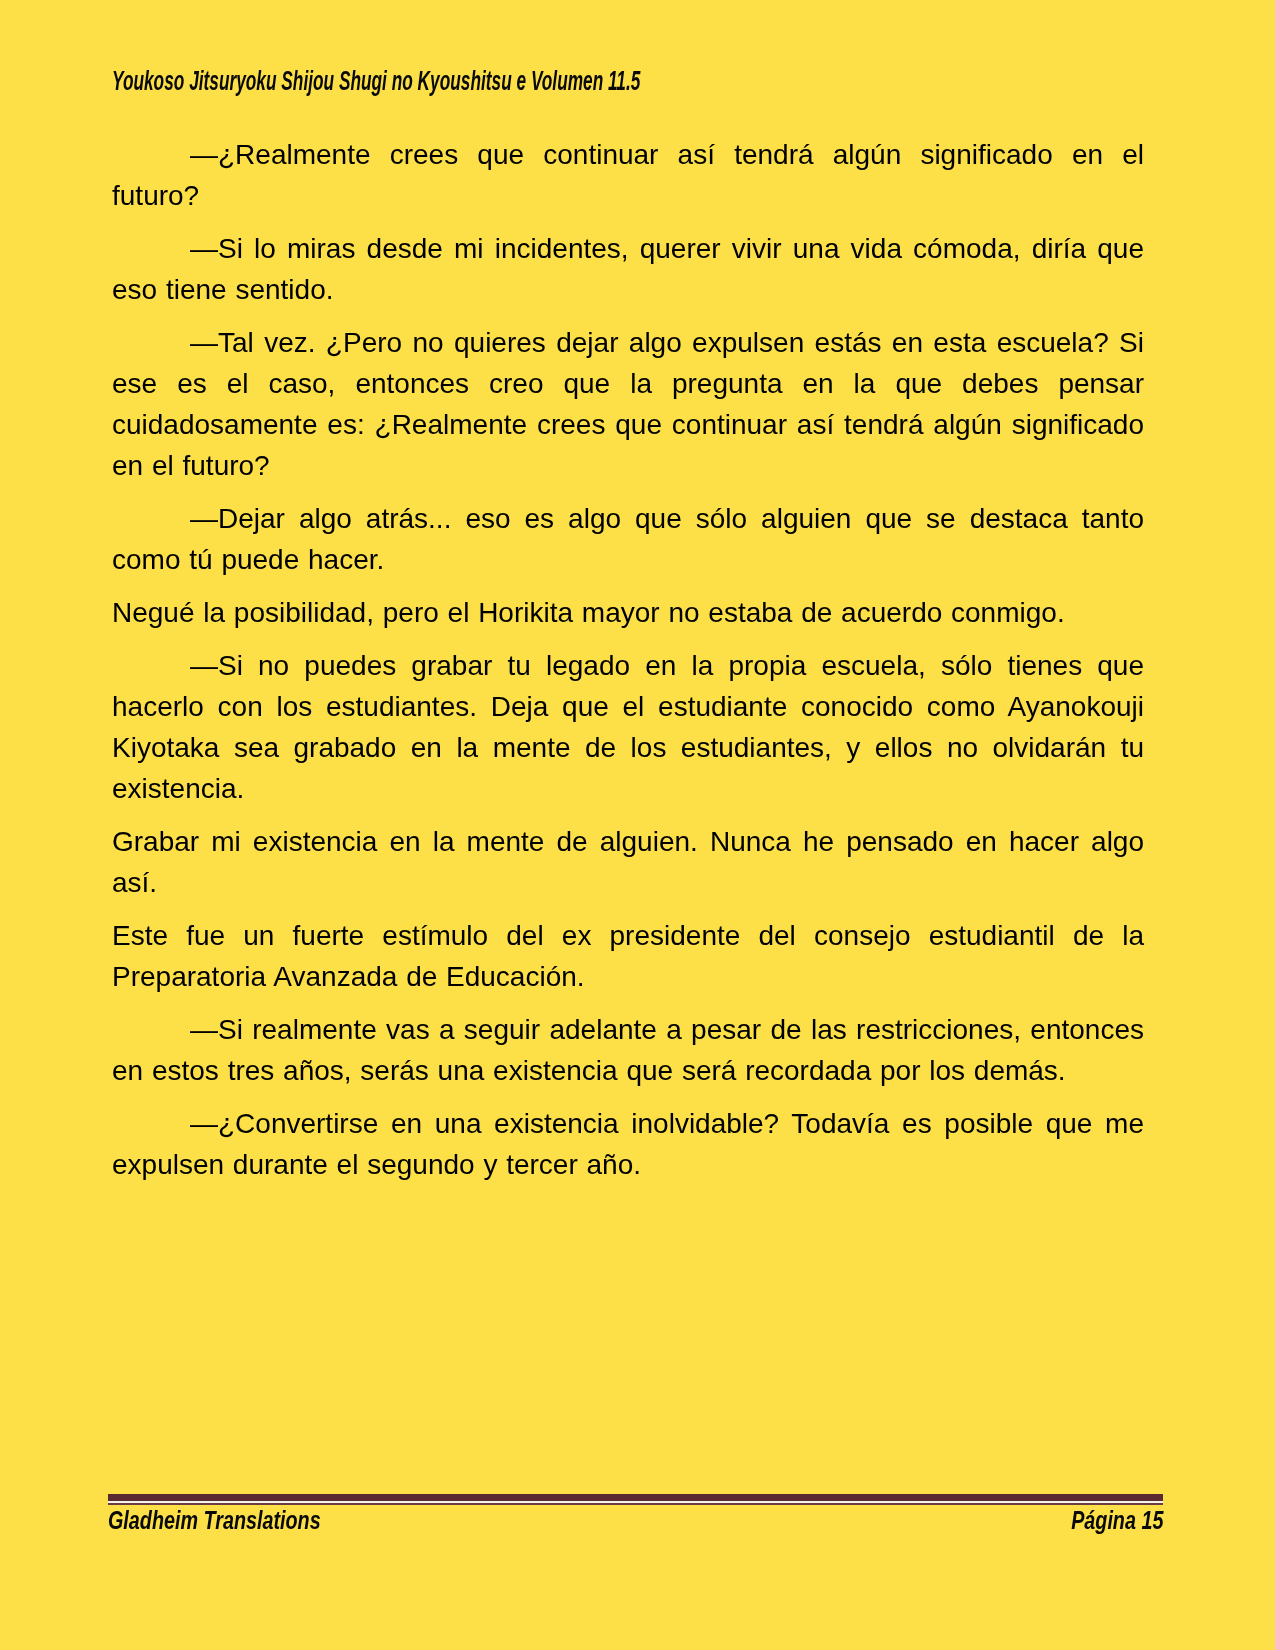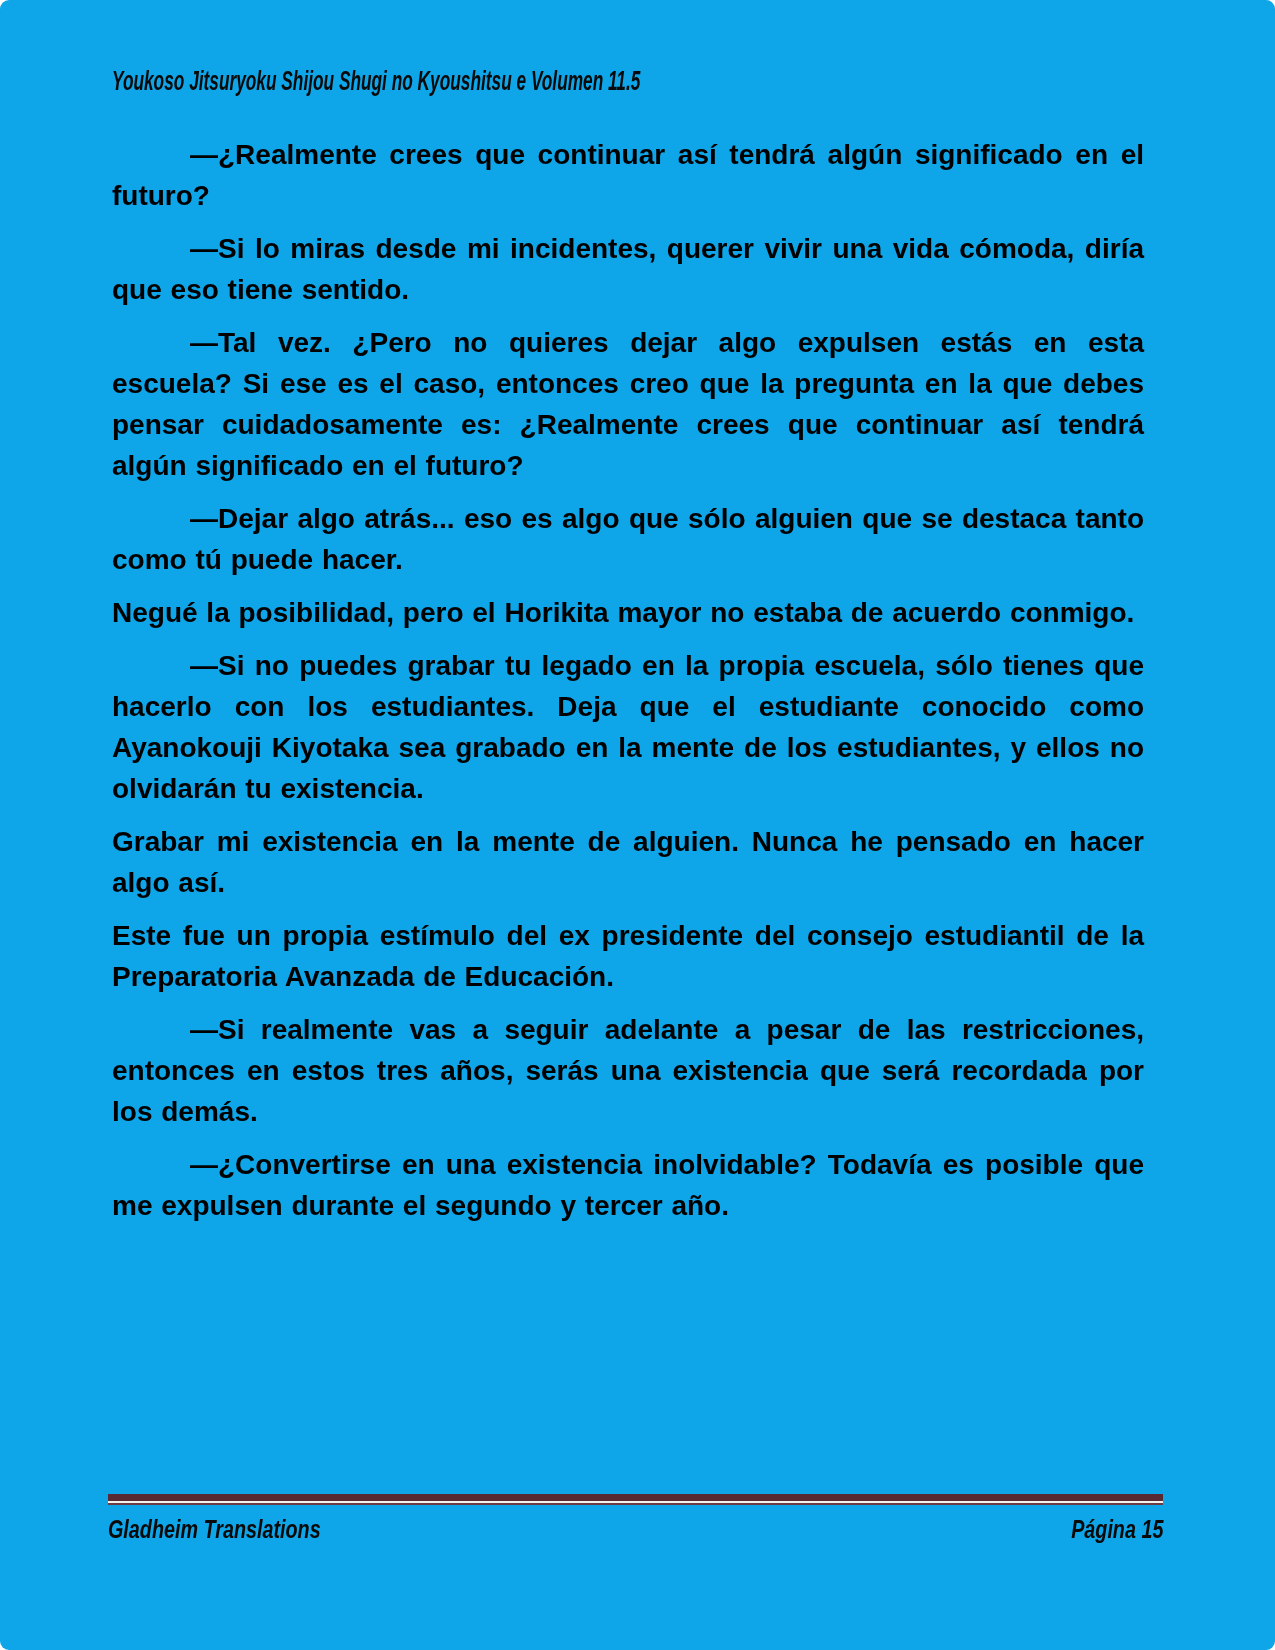--- a/index.html
+++ b/index.html
@@ -11,22 +11,21 @@
     width: 1275px;
     height: 1650px;
     position: relative;
     overflow: hidden;
     font-family: "Liberation Sans", sans-serif;
     color: #000000;
   }
   .page {
     position: absolute;
     inset: 0;
-    background: #0ea5e9;
-    border-radius: 9px;
+    background: #fde047;
   }
   
   .header {
     position: absolute;
     left: 112px;
     top: 66px;
     white-space: nowrap;
   }
   .display-font {
     font-weight: bold;
@@ -46,21 +45,20 @@
     left: 112px;
     top: 134px;
     width: 1048px;
   }
   .para {
     margin: 0 16px 12px 0;
     font-size: 28px;
     line-height: 41px;
     text-align: justify;
     word-spacing: 1px;
-    font-weight: bold;
   }
   .para.indent {
     text-indent: 78px;
   }
   .para.fill {
     text-align-last: justify;
   }
   
   .footer {
     position: absolute;
@@ -74,21 +72,20 @@
   }
   .rule-gap {
     height: 2px;
     background: #f6f3ee;
   }
   .rule-thin {
     height: 2px;
     background: #6b3c42;
   }
   .footer-row {
-    margin-top: 9px;
     display: flex;
     justify-content: space-between;
     align-items: flex-end;
     gap: 44px;
   }
   .footer-row .display-font {
     font-size: 26px;
   }
   .footer-left {
     transform: scaleX(0.76);
@@ -109,21 +106,21 @@
   </div>
 
   <div class="content">
     <p class="para indent">—¿Realmente crees que continuar así tendrá algún significado en el futuro?</p>
     <p class="para indent">—Si lo miras desde mi incidentes, querer vivir una vida cómoda, diría que eso tiene sentido.</p>
     <p class="para indent">—Tal vez. ¿Pero no quieres dejar algo expulsen estás en esta escuela? Si ese es el caso, entonces creo que la pregunta en la que debes pensar cuidadosamente es: ¿Realmente crees que continuar así tendrá algún significado en el futuro?</p>
     <p class="para indent">—Dejar algo atrás... eso es algo que sólo alguien que se destaca tanto como tú puede hacer.</p>
     <p class="para">Negué la posibilidad, pero el Horikita mayor no estaba de acuerdo conmigo.</p>
     <p class="para indent">—Si no puedes grabar tu legado en la propia escuela, sólo tienes que hacerlo con los estudiantes. Deja que el estudiante conocido como Ayanokouji Kiyotaka sea grabado en la mente de los estudiantes, y ellos no olvidarán tu existencia.</p>
     <p class="para">Grabar mi existencia en la mente de alguien. Nunca he pensado en hacer algo así.</p>
-    <p class="para">Este fue un propia estímulo del ex presidente del consejo estudiantil de la Preparatoria Avanzada de Educación.</p>
+    <p class="para">Este fue un fuerte estímulo del ex presidente del consejo estudiantil de la Preparatoria Avanzada de Educación.</p>
     <p class="para indent">—Si realmente vas a seguir adelante a pesar de las restricciones, entonces en estos tres años, serás una existencia que será recordada por los demás.</p>
     <p class="para indent">—¿Convertirse en una existencia inolvidable? Todavía es posible que me expulsen durante el segundo y tercer año.</p>
   </div>
 
   <div class="footer">
     <div>
       <div class="rule-thick"></div>
       <div class="rule-gap"></div>
       <div class="rule-thin"></div>
     </div>

